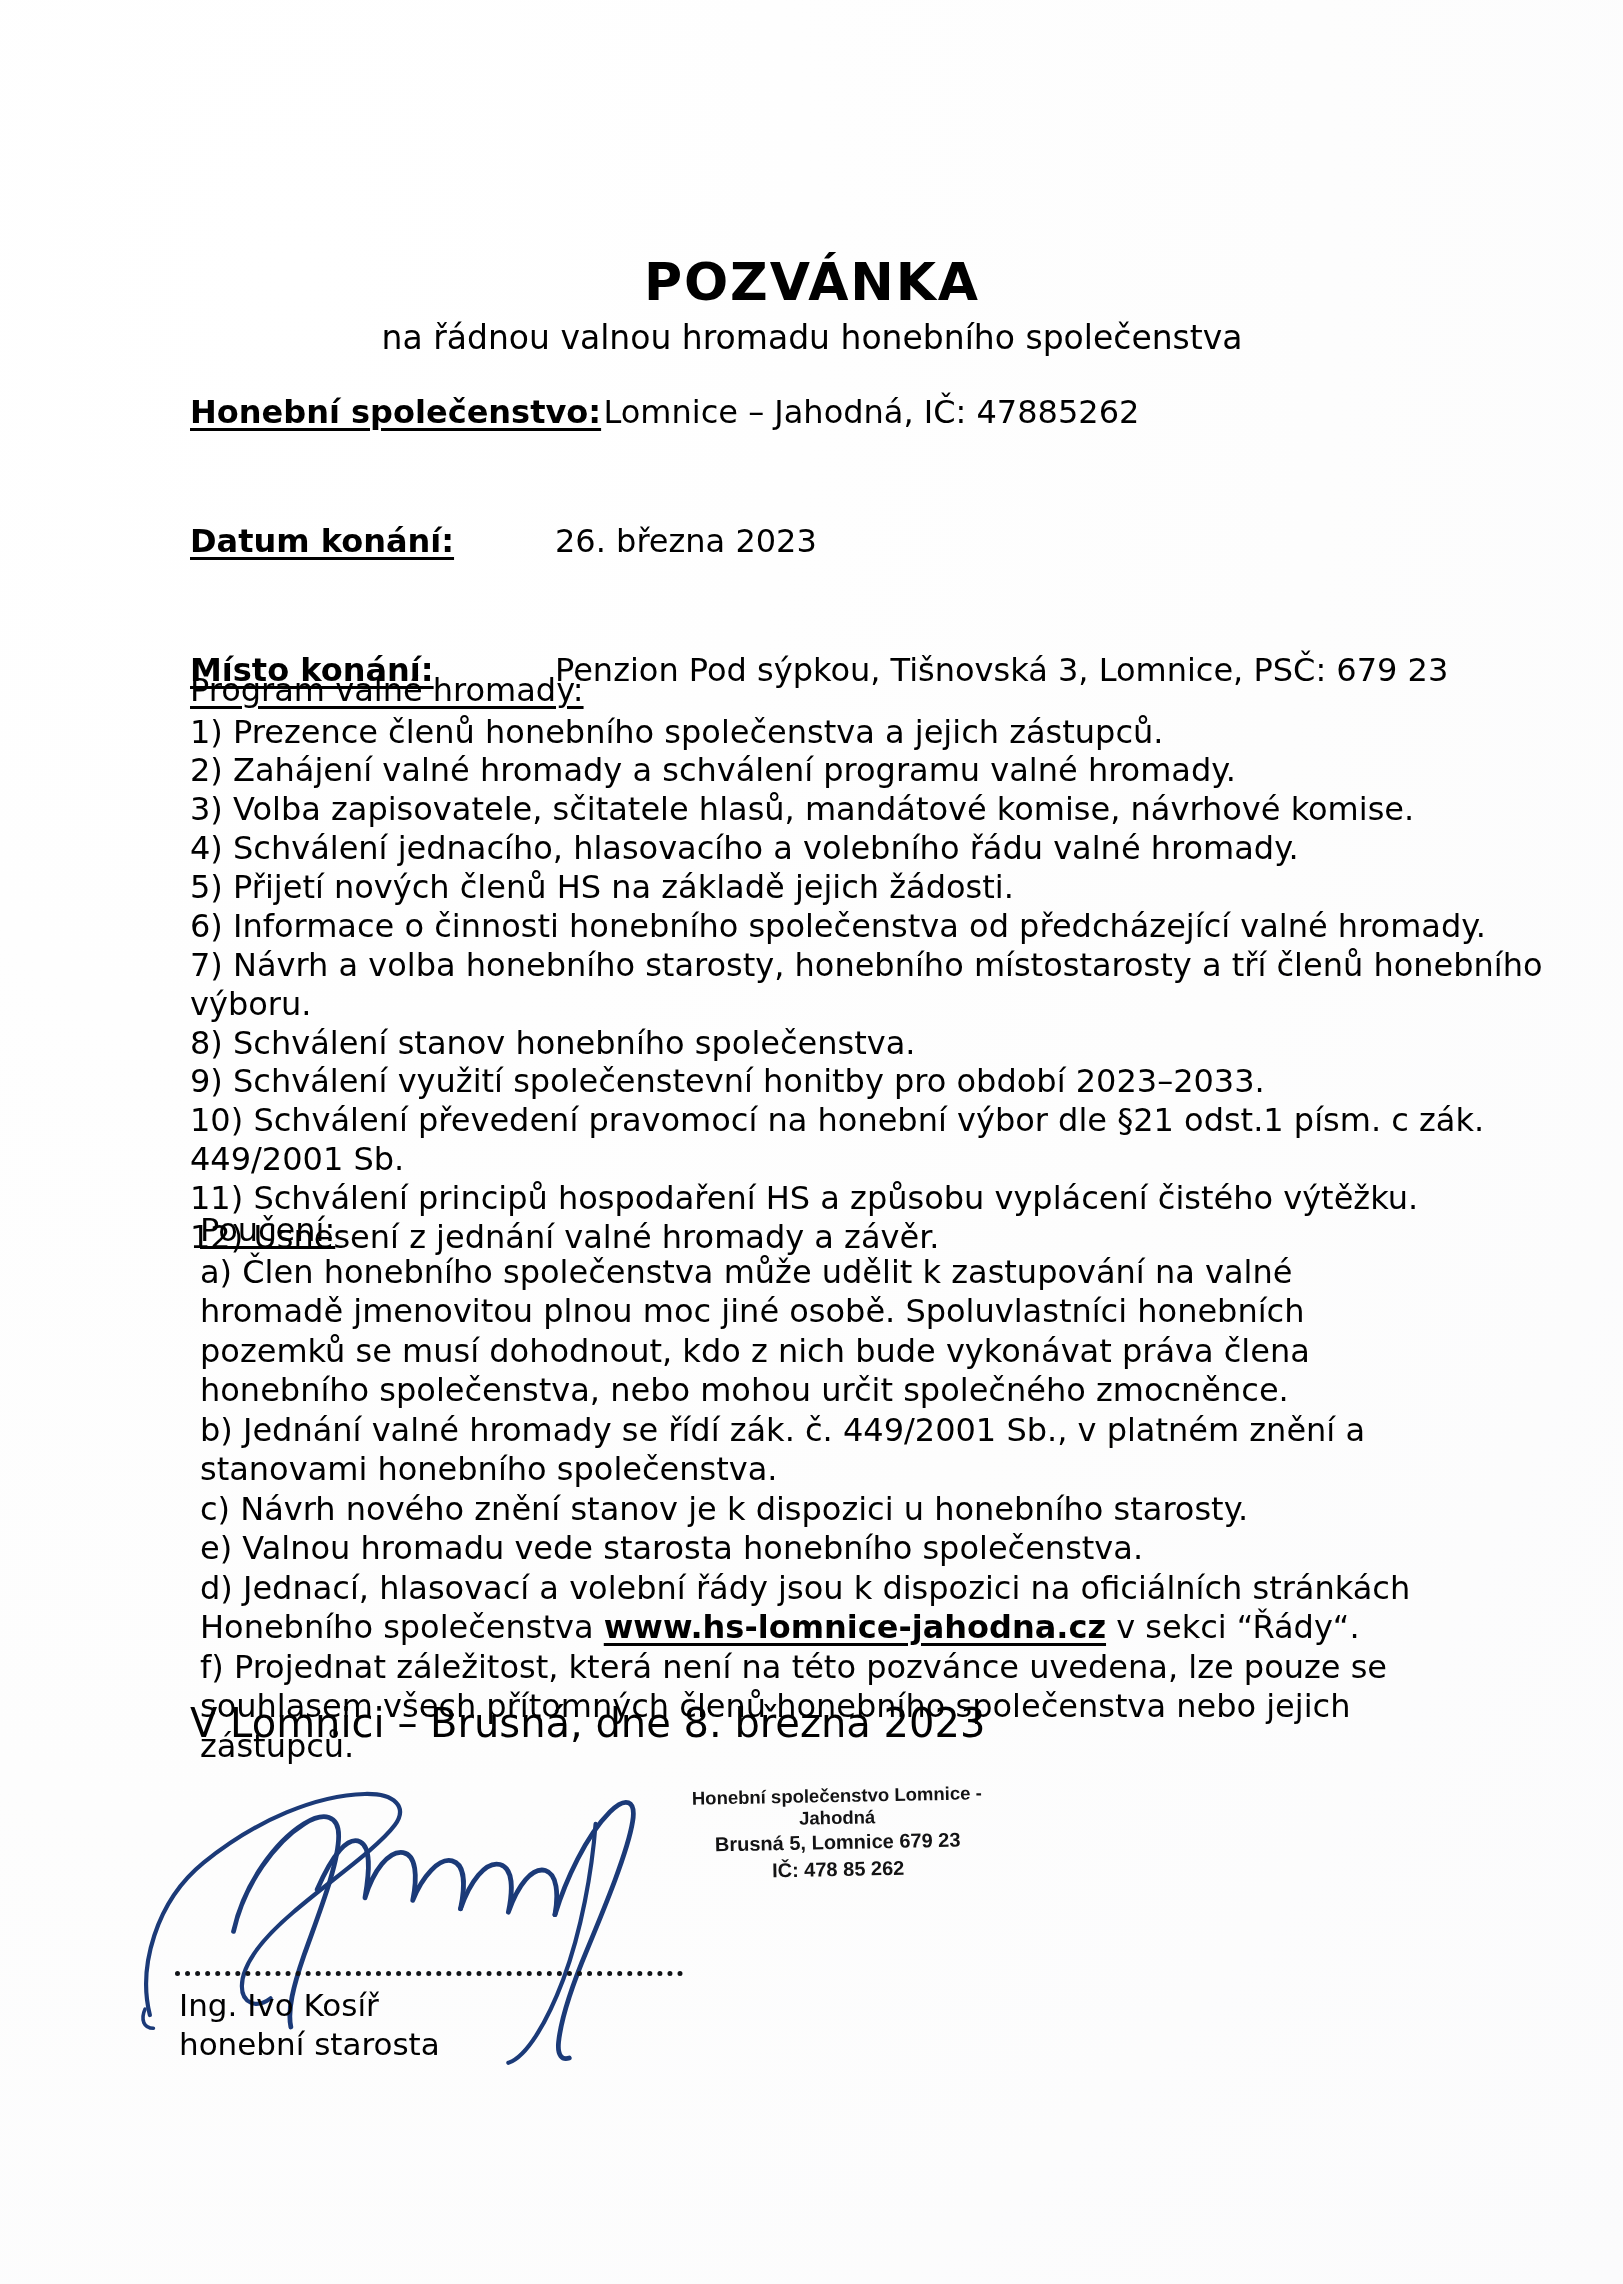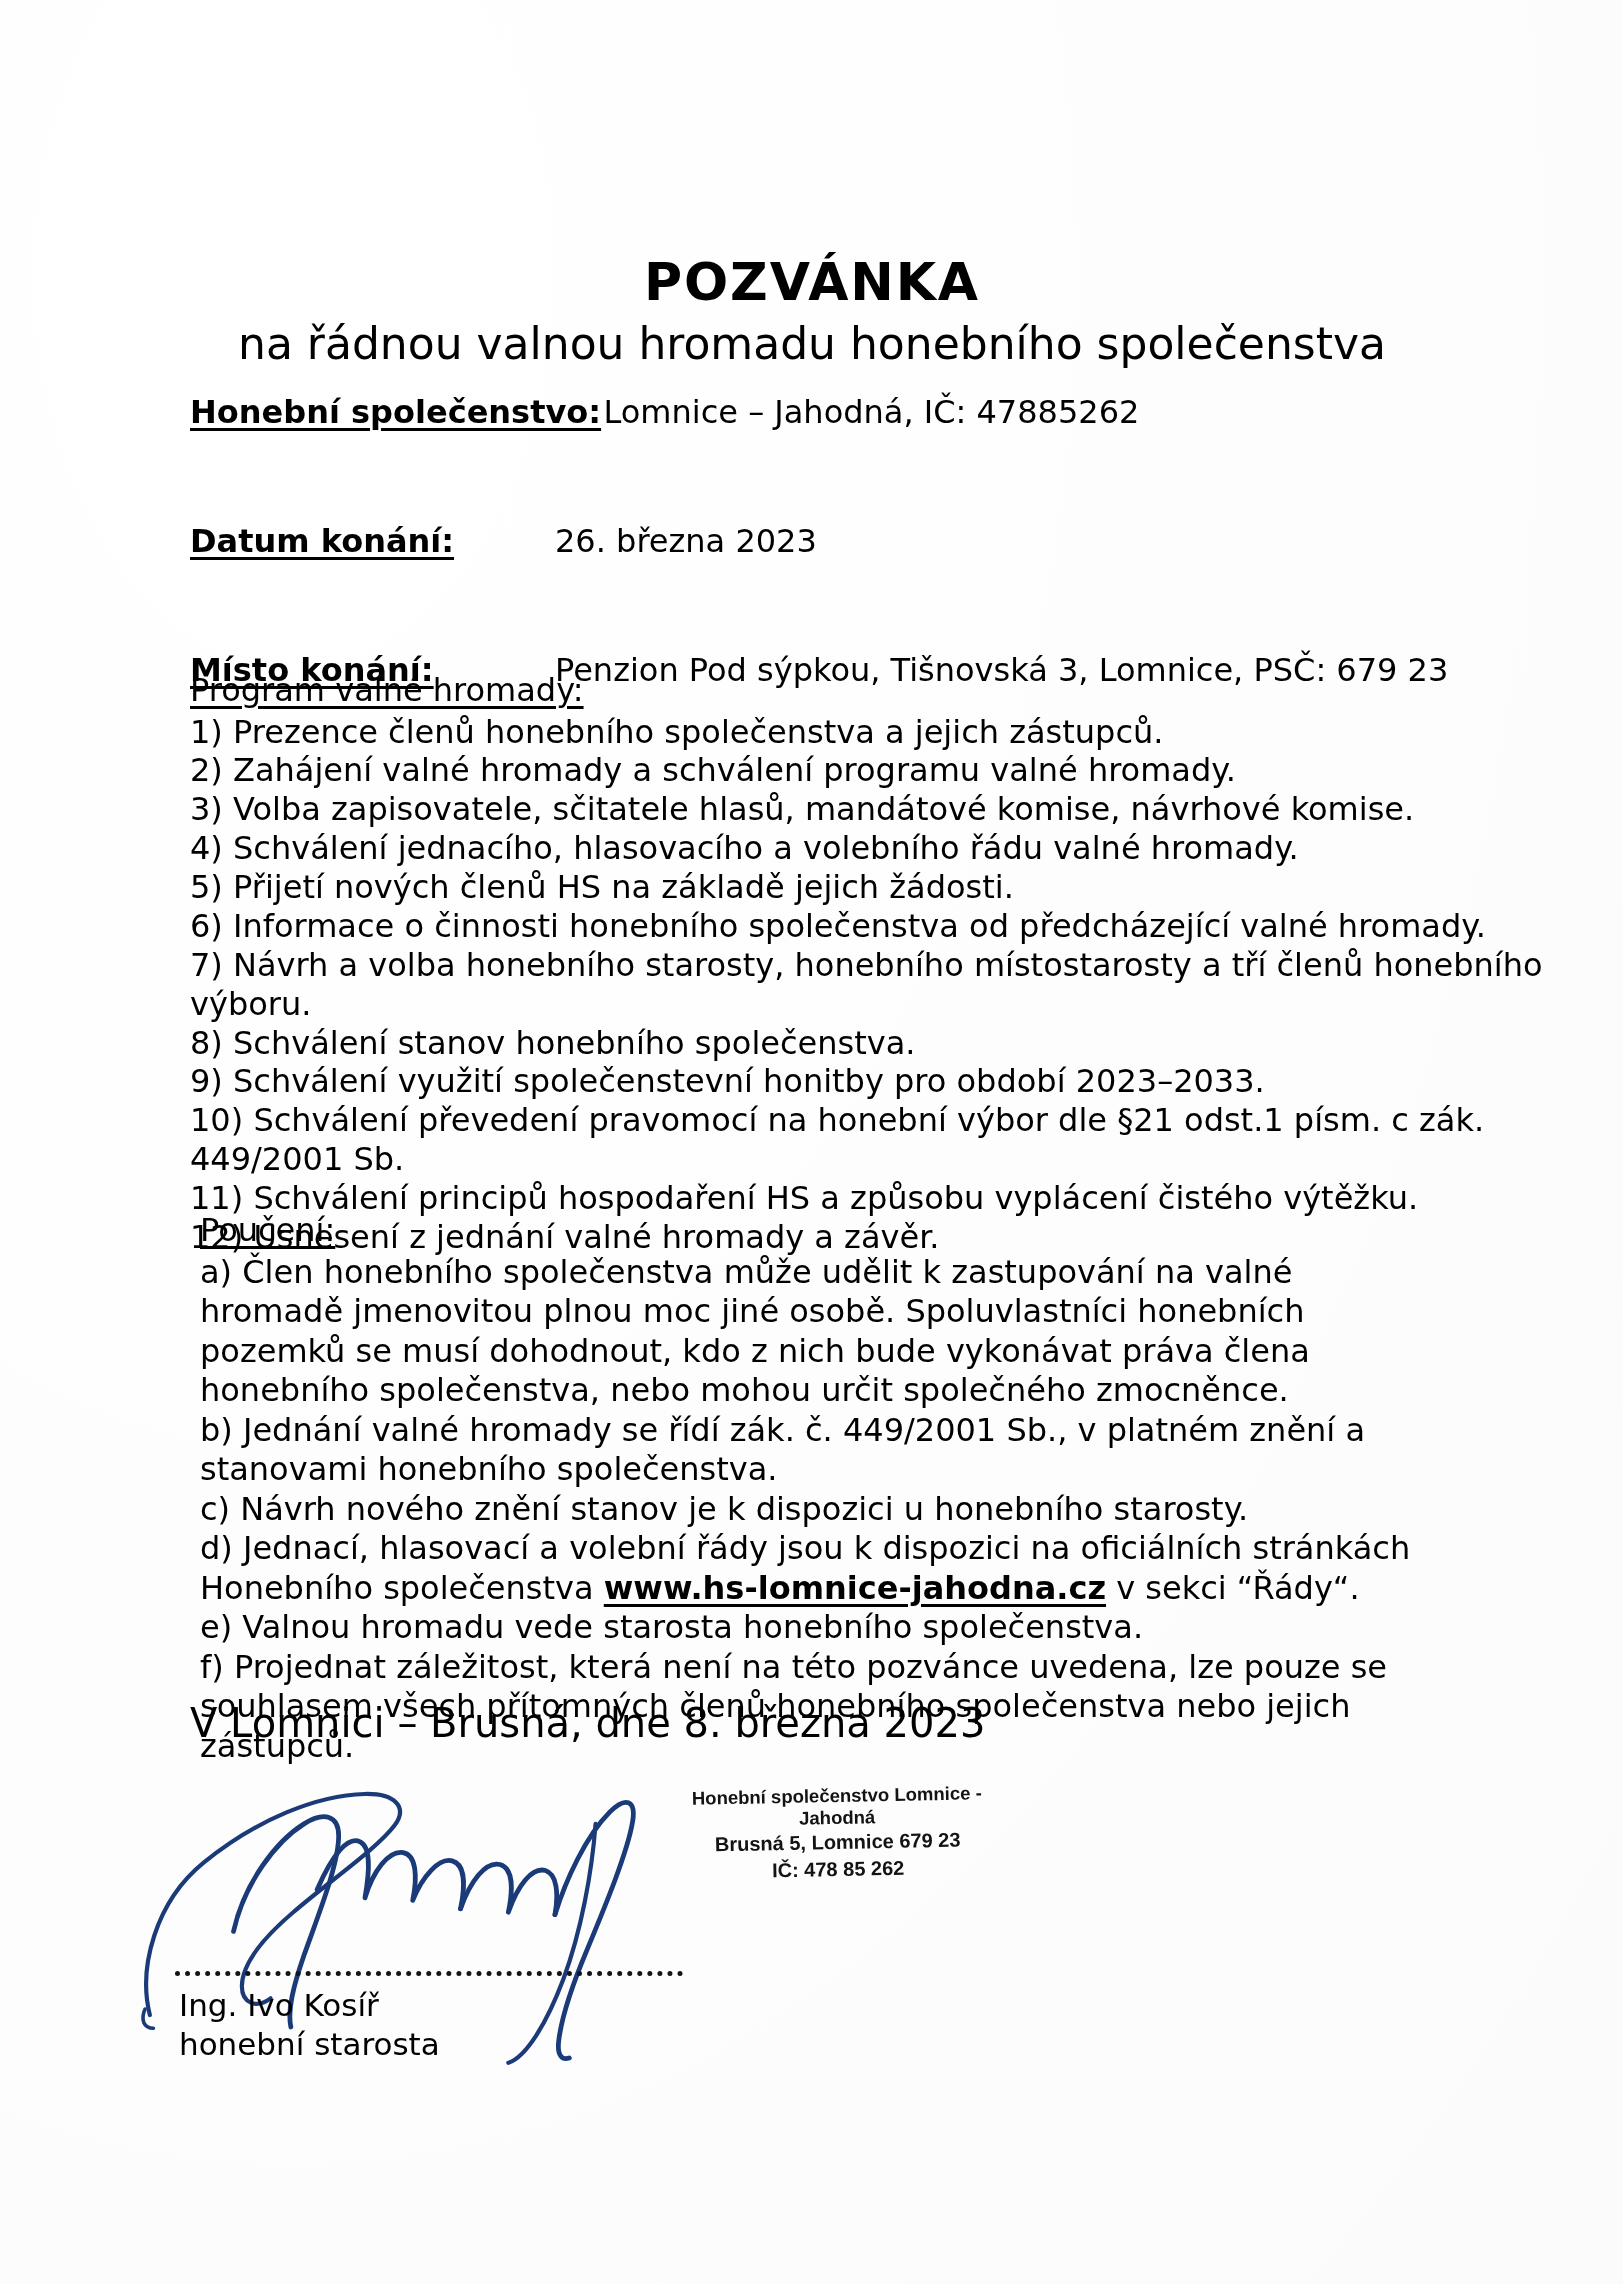--- a/index.html
+++ b/index.html
@@ -45,21 +45,21 @@
   }
   .doc-title {
     font-size: 51px;
     font-weight: bold;
     letter-spacing: 1.8px;
     line-height: 1.0;
     margin: 0;
     transform: scaleX(1.02);
   }
   .doc-subtitle {
-    font-size: 44px;
+    font-size: 33px;
     font-weight: normal;
     margin: 13px 0 0 0;
     line-height: 1.05;
   }
 
   
   .fields {
     position: absolute;
     left: 190px;
     top: 393px;
@@ -241,22 +241,22 @@
         <li>12) Usnesení z jednání valné hromady a závěr.</li>
       </ul>
     </div>
 
     <div class="notice">
       <div class="section-heading">Poučení:</div>
       <ul class="notice-list">
         <li>a) Člen honebního společenstva může udělit k zastupování na valné hromadě jmenovitou plnou moc jiné osobě. Spoluvlastníci honebních pozemků se musí dohodnout, kdo z nich bude vykonávat práva člena honebního společenstva, nebo mohou určit společného zmocněnce.</li>
         <li>b) Jednání valné hromady se řídí zák. č. 449/2001 Sb., v platném znění a stanovami honebního společenstva.</li>
         <li>c) Návrh nového znění stanov je k dispozici u honebního starosty.</li>
+        <li>e) Valnou hromadu vede starosta honebního společenstva.</li>
         <li><span>d) Jednací, hlasovací a volební řády jsou k dispozici na oficiálních stránkách Honebního společenstva </span><span class="link-url">www.hs-lomnice-jahodna.cz</span><span> v sekci “Řády“.</span></li>
-        <li>e) Valnou hromadu vede starosta honebního společenstva.</li>
         <li>f) Projednat záležitost, která není na této pozvánce uvedena, lze pouze se souhlasem všech přítomných členů honebního společenstva nebo jejich zástupců.</li>
       </ul>
     </div>
 
     <div class="closing-line">V Lomnici – Brusná, dne 8. března 2023</div>
 
     <div class="ink">
       <svg width="717" height="311" viewBox="0 0 1200 520" xmlns="http://www.w3.org/2000/svg" fill="none" stroke="#1b3a78" stroke-linecap="round" stroke-linejoin="round">
 
         <path d="M 60 440 C 40 360 70 250 150 185 C 240 112 340 72 420 70 C 470 69 492 92 470 122 C 440 162 360 216 300 268 C 246 314 214 356 214 392 C 214 420 238 430 262 412" stroke-width="7"></path>

